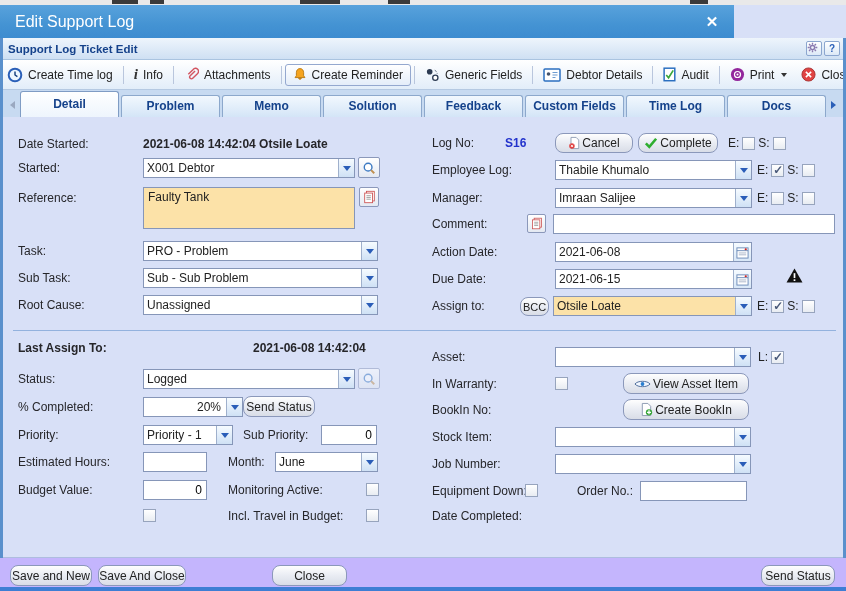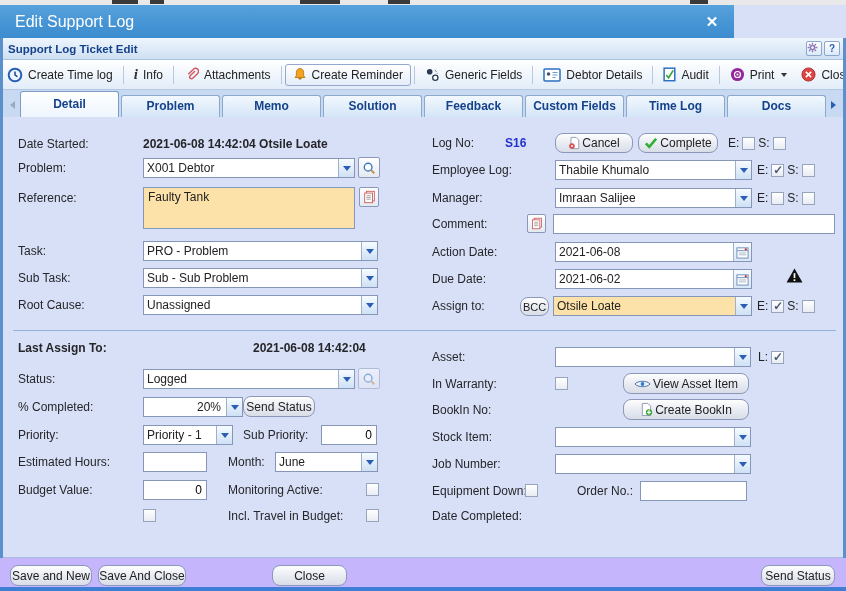--- a/index.html
+++ b/index.html
@@ -219,21 +219,21 @@
       </span>
   </div>
 
   <div class="content-bg"></div>
   <div class="edge" style="left:0;"></div>
   <div class="edge" style="right:0;"></div>
 
   <span class="lbl" style="left:18px;top:134px;">Date Started:</span>
   <span class="lbl b" style="left:143px;top:134px;">2021-06-08 14:42:04 Otsile Loate</span>
 
-  <span class="lbl" style="left:18px;top:158px;">Problem:</span>
+  <span class="lbl" style="left:18px;top:158px;">Started:</span>
   <div class="combo" style="left:143px;top:158px;width:212px;">
     <span class="t">X001 Debtor</span>
     <span class="cb-btn">
         <span class="chev"></span>
       </span>
   </div>
   <span class="icon-btn" style="left:358px;top:157px;width:22px;height:21px;">
     <svg width="14" height="14" viewBox="0 0 16 16">
         <circle cx="7" cy="7" r="4.4" fill="#fff" stroke="#3a78c2" stroke-width="1.6"></circle>
         <path d="M10.4 10.4L14 14" stroke="#c09050" stroke-width="2.2"></path>
@@ -400,21 +400,21 @@
           <rect x="1" y="2" width="12" height="11" fill="#fff" stroke="#6a8ab8"></rect>
           <path d="M1 5h12" stroke="#6a8ab8"></path>
           <circle cx="10.5" cy="3.5" r="1.2" fill="#cc2222"></circle>
           <path d="M3 7.5h8M3 9.5h8" stroke="#aab4c8"></path>
         </svg>
     </span>
   </div>
 
   <span class="lbl" style="left:432px;top:269px;">Due Date:</span>
   <div class="combo" style="left:555px;top:269px;width:197px;">
-    <span class="t">2021-06-02</span>
+    <span class="t">2021-06-15</span>
     <span class="cal-btn">
       <svg width="13" height="13" viewBox="0 0 14 14">
           <rect x="1" y="2" width="12" height="11" fill="#fff" stroke="#6a8ab8"></rect>
           <path d="M1 5h12" stroke="#6a8ab8"></path>
           <circle cx="10.5" cy="3.5" r="1.2" fill="#cc2222"></circle>
           <path d="M3 7.5h8M3 9.5h8" stroke="#aab4c8"></path>
         </svg>
     </span>
   </div>
   <span class="abs" style="left:786px;top:268px;">

